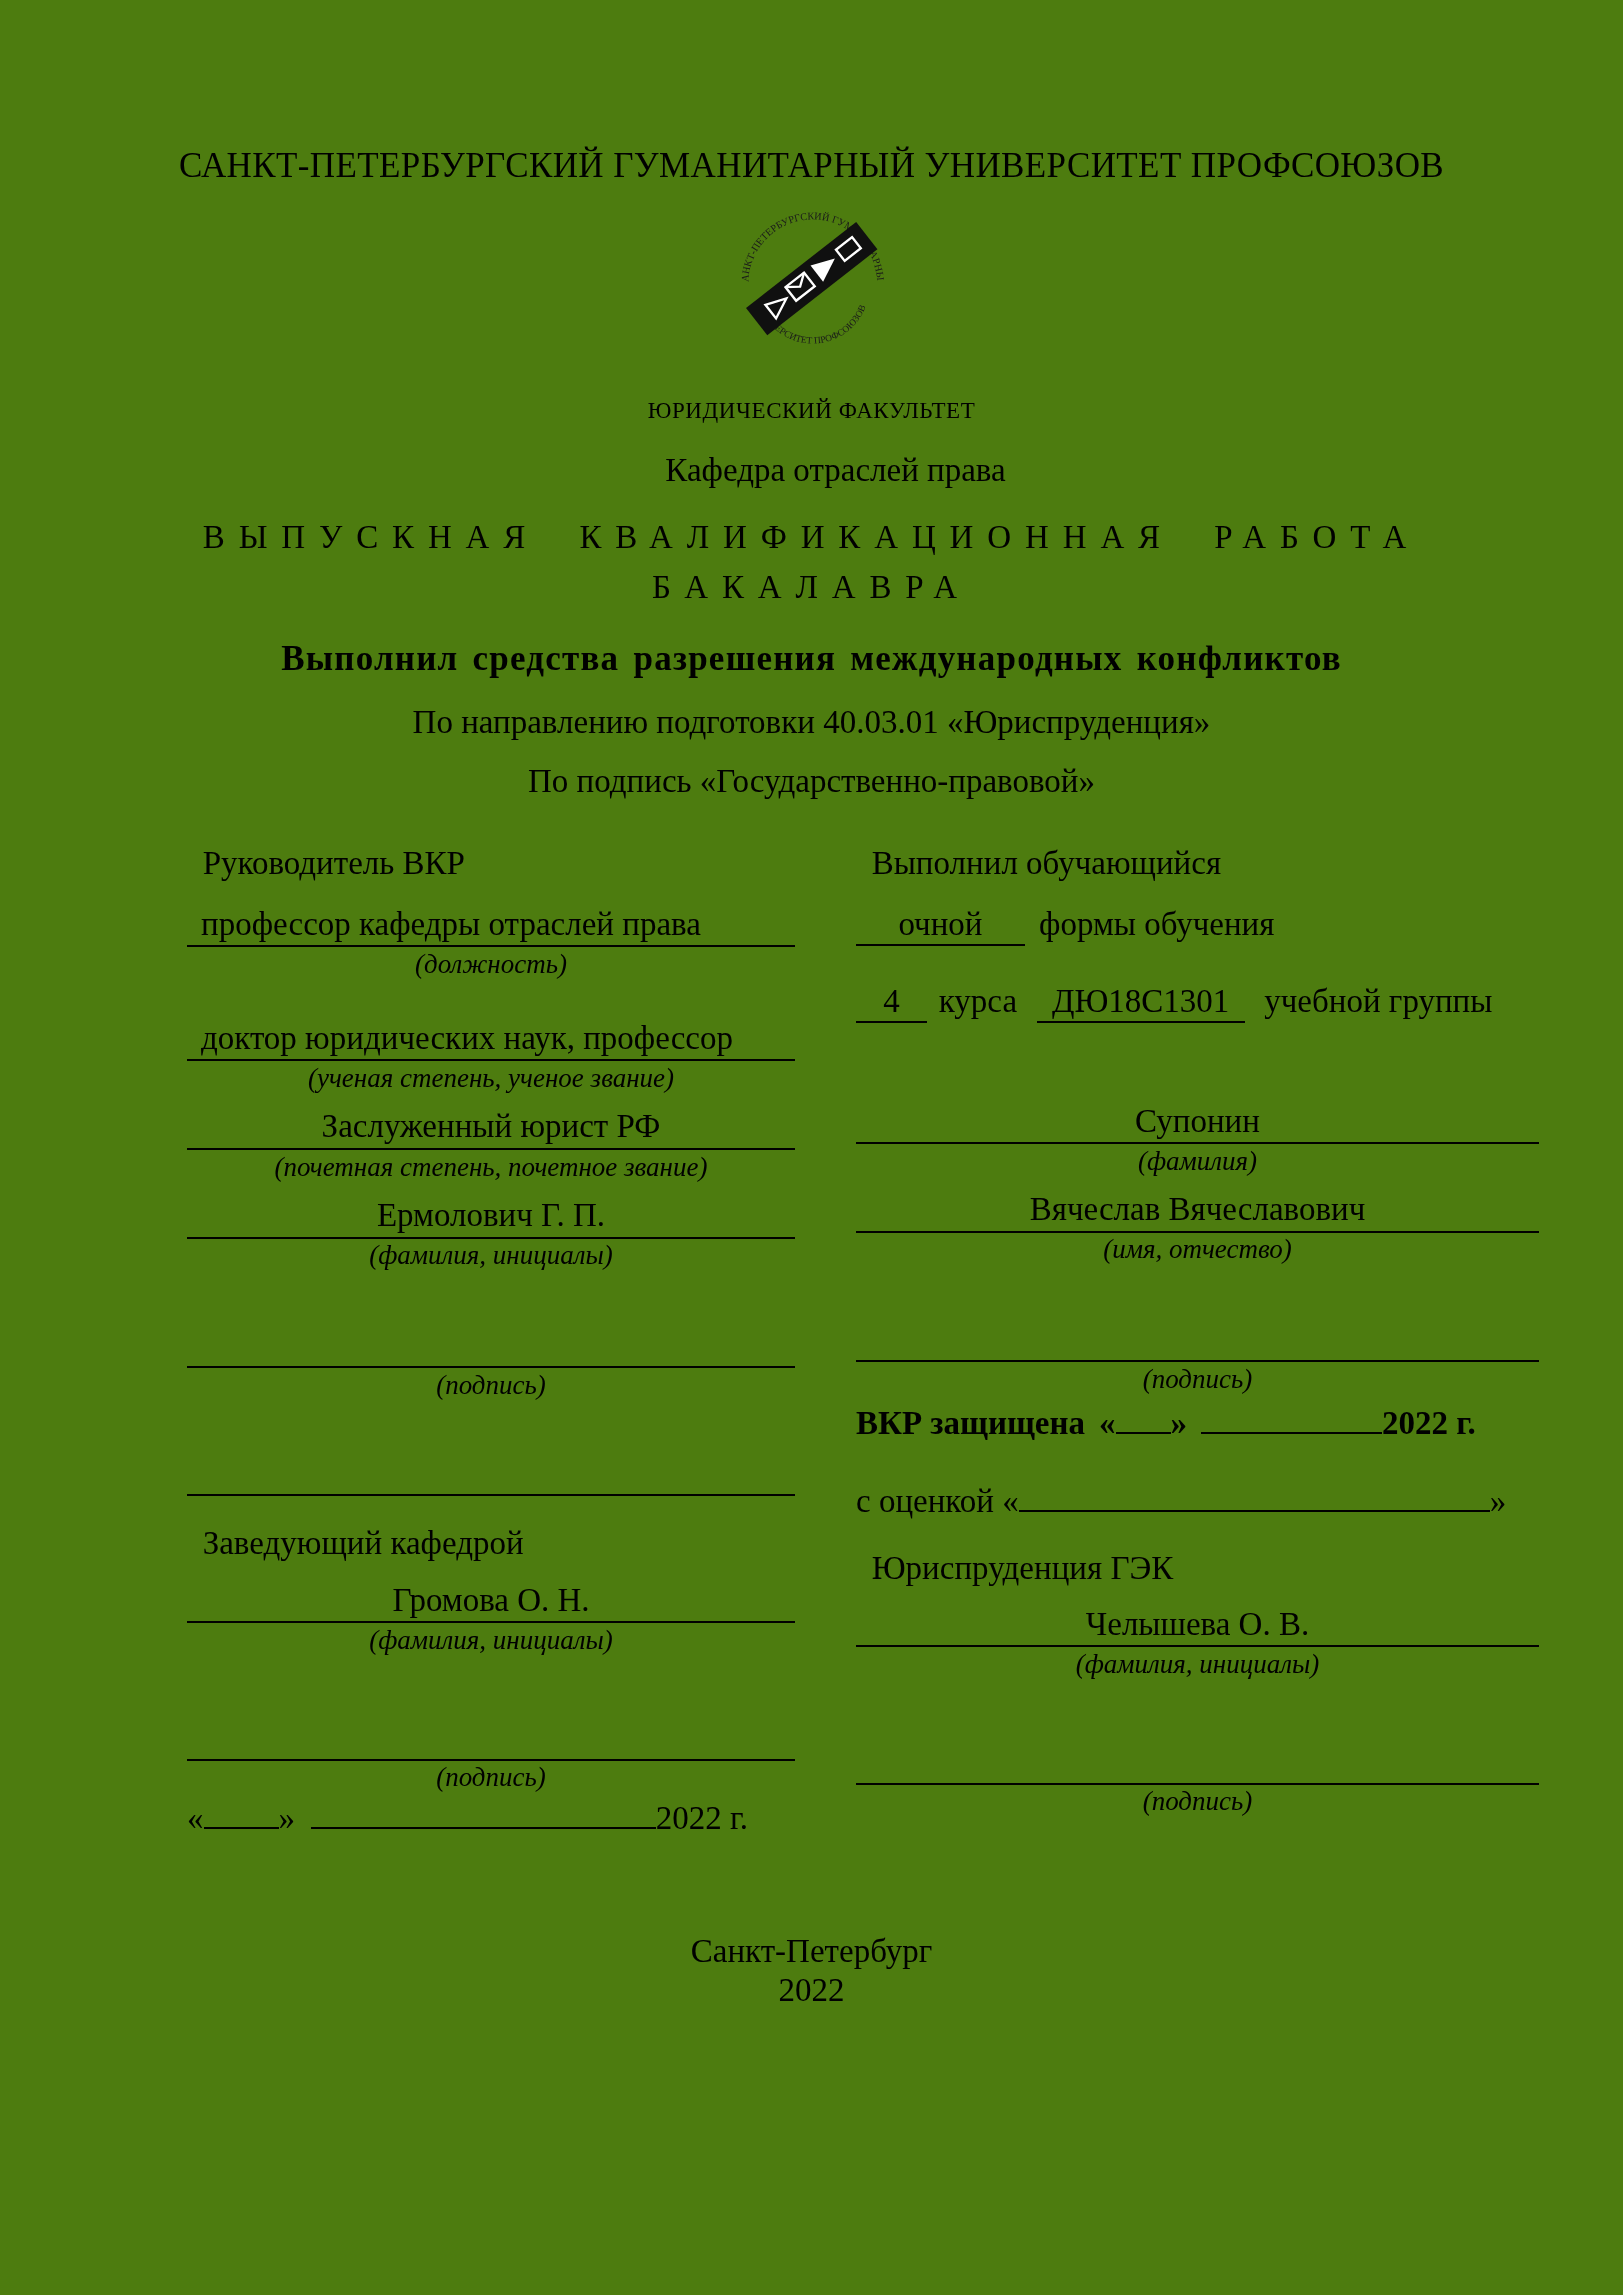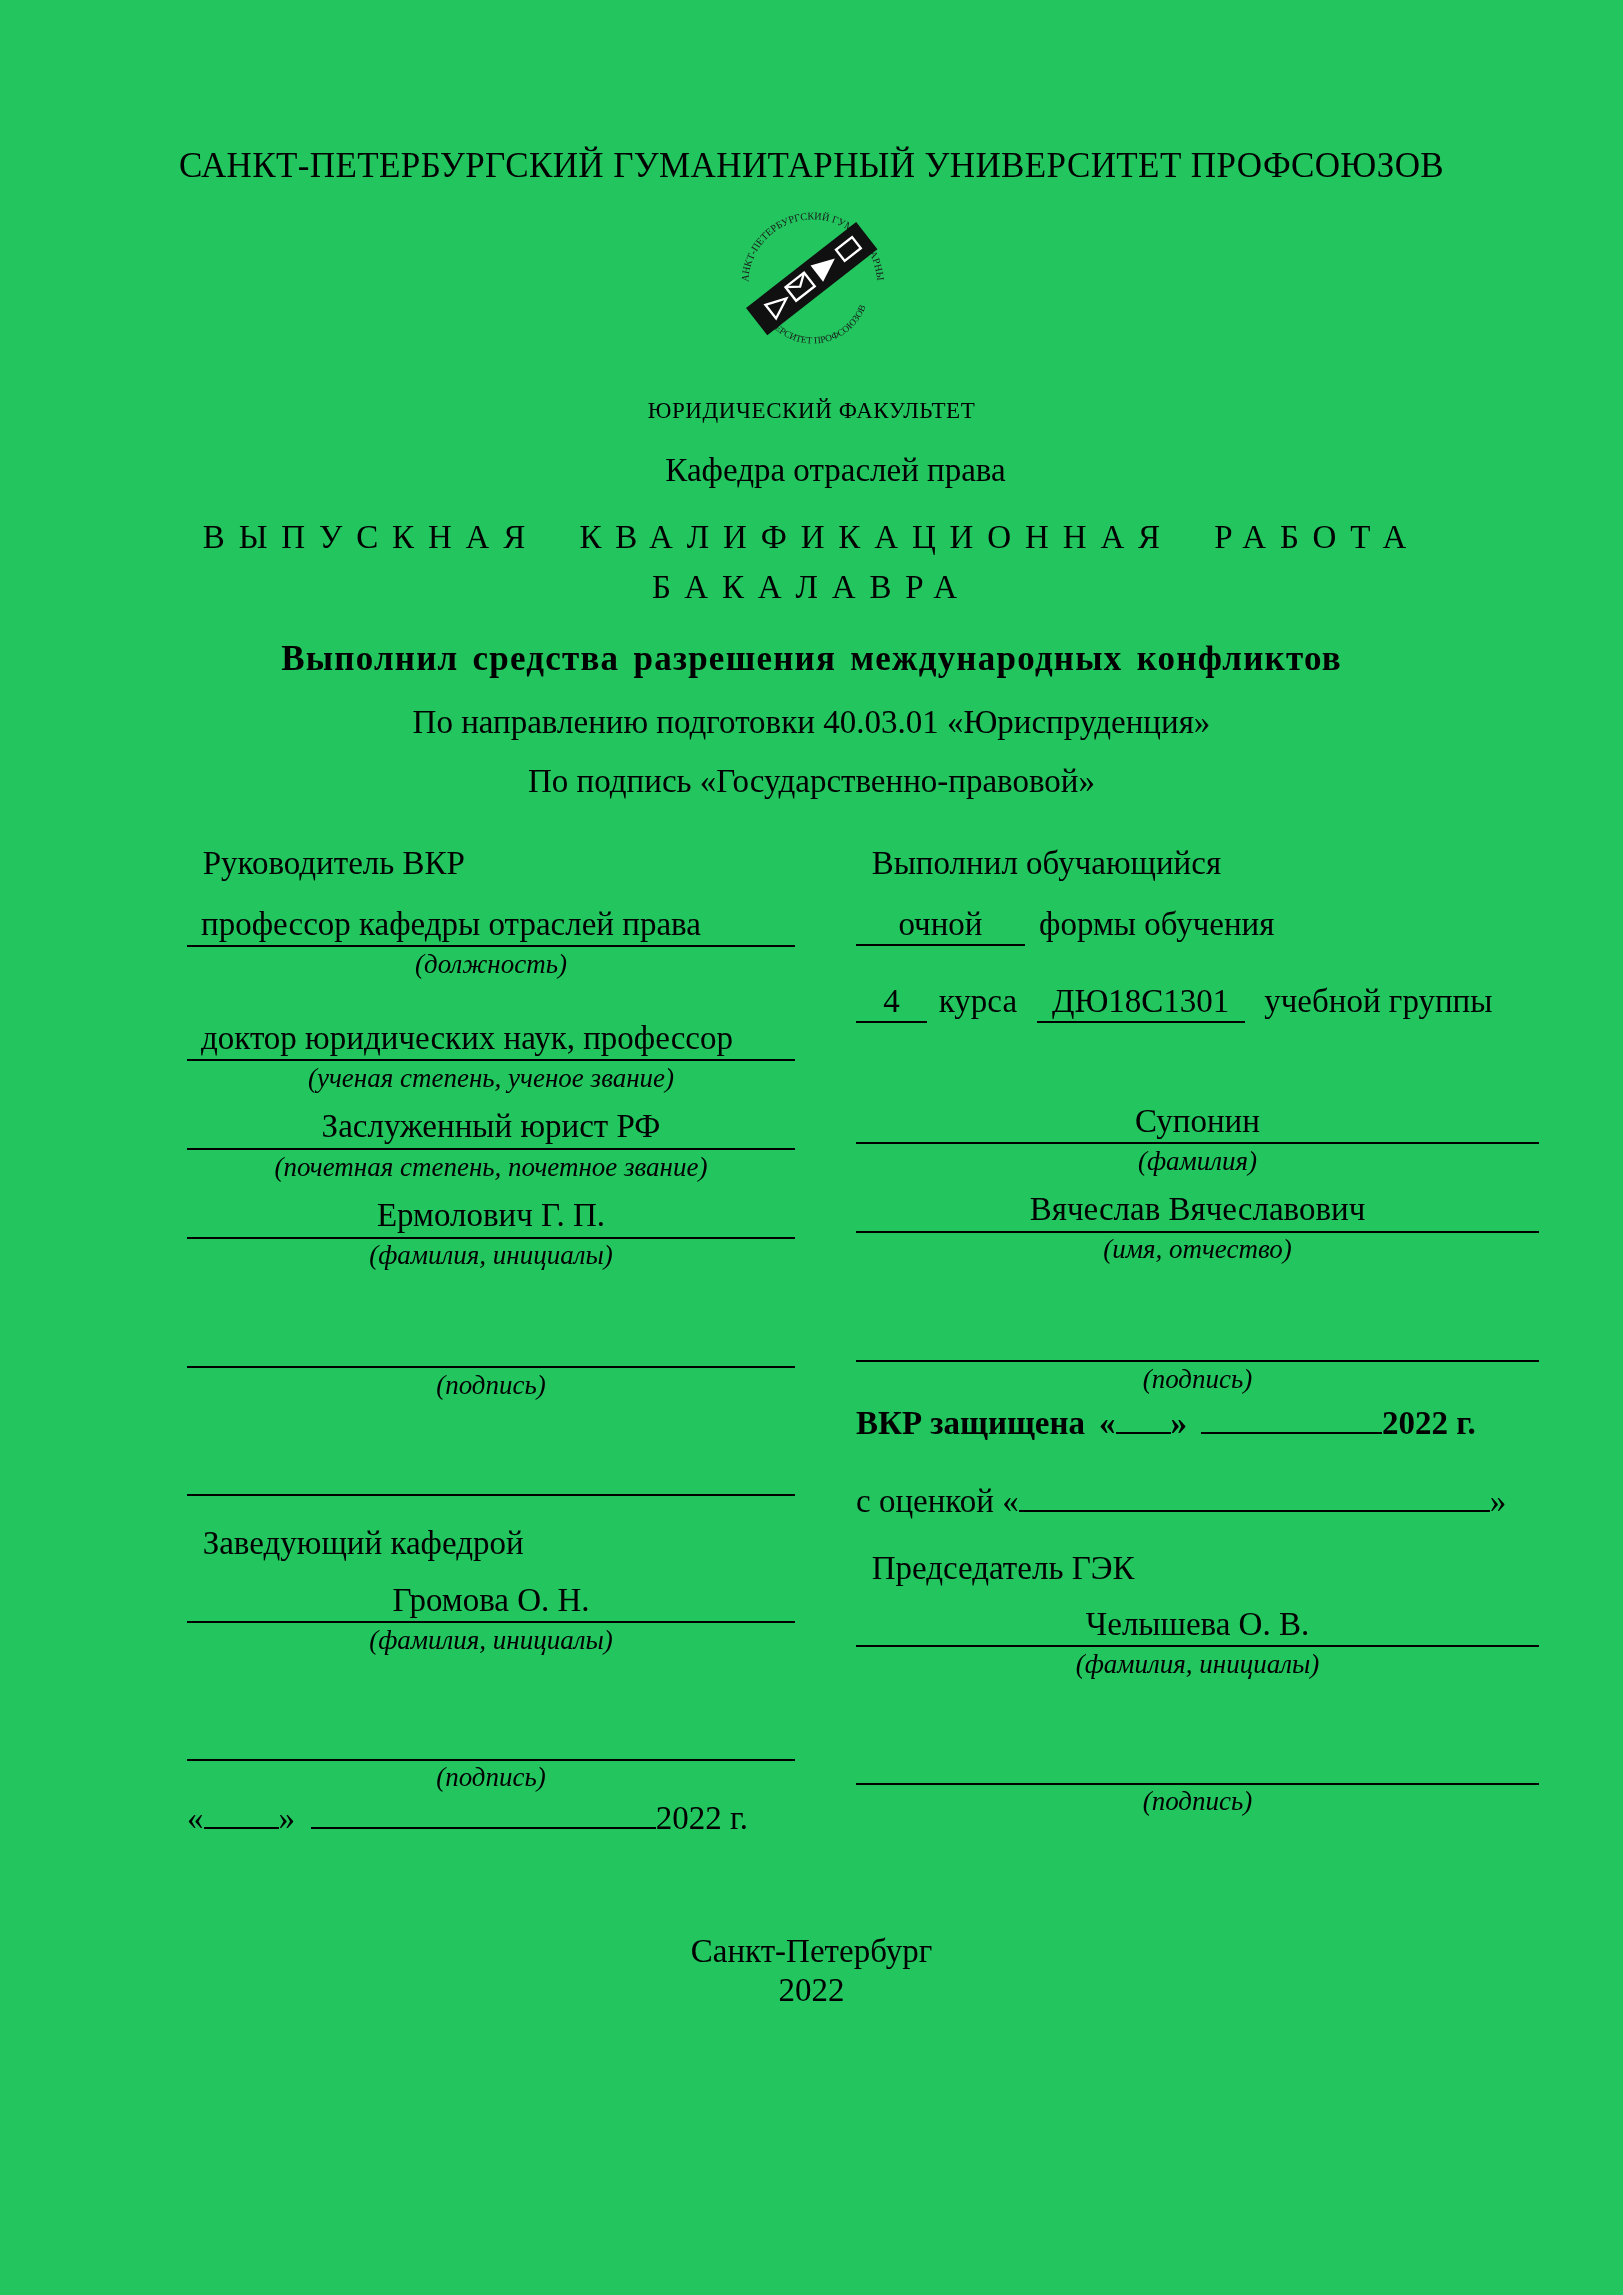--- a/index.html
+++ b/index.html
@@ -1,18 +1,18 @@
 <!DOCTYPE html>
 <html style="font-size:12.6px"><head>
 <meta charset="utf-8">
 <style>
   * { margin:0; padding:0; box-sizing:border-box; }
   html, body { background:#ffffff; }
   .page {
-    width:1623px; height:2295px; background:#22c55e; color:#000000;
+    width:1623px; height:2295px; background:#4d7c0f; color:#000000;
     font-family:"Liberation Serif","DejaVu Serif",serif;
     font-size:33px; line-height:1.18; overflow:hidden; position:relative;
   }
   .top { text-align:center; padding-top:145px; }
   .university { font-size:35px; letter-spacing:0.4px; }
   .logo-wrap { margin-top:12.6px; }
   .faculty { font-size:23px; margin-top:28px; letter-spacing:0.6px; }
   .department { font-size:33px; margin-top:27px;margin-left:48px; }
   .worktype { font-size:33px; margin-top:28px; letter-spacing:0.42em; word-spacing:0.55em; }
   .worktype2 { margin-top:11px; }
@@ -169,21 +169,21 @@
       </div>
 
       <div class="line bold mt10">
         <span>ВКР защищена</span><span class="ml28">«</span><span class="inline-ul w70"></span><span>»</span><span class="inline-ul w230 ml28"></span><span>2022 г.</span>
       </div>
 
       <div class="line mt50">
         <span>с оценкой «</span><span class="inline-ul w600"></span><span>»</span>
       </div>
 
-      <div class="heading mt36">Председатель ГЭК</div>
+      <div class="heading mt36">Юриспруденция ГЭК</div>
 
       <div class="mt22">
         <div class="value center">Челышева О. В.</div>
         <div class="caption">(фамилия, инициалы)</div>
       </div>
 
       <div class="mt88">
         <div class="blankline"></div>
         <div class="caption">(подпись)</div>
       </div>

